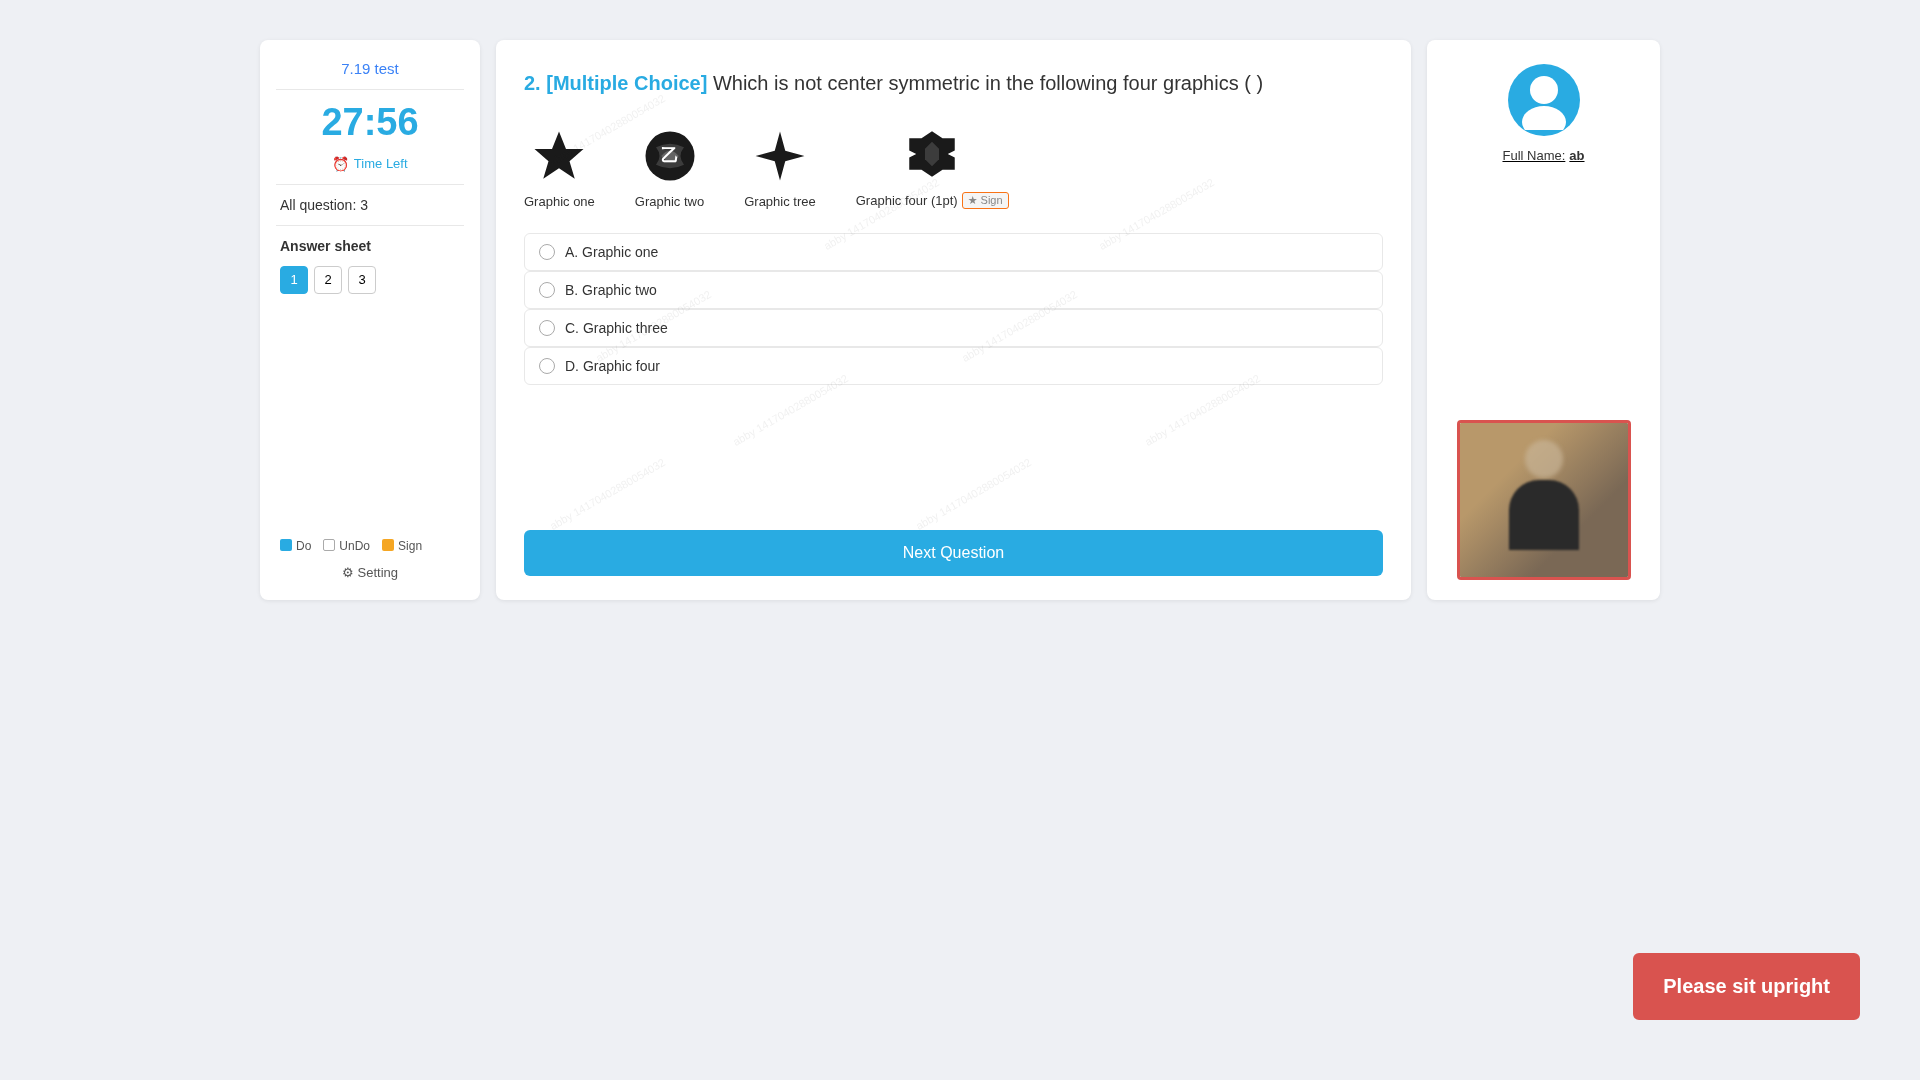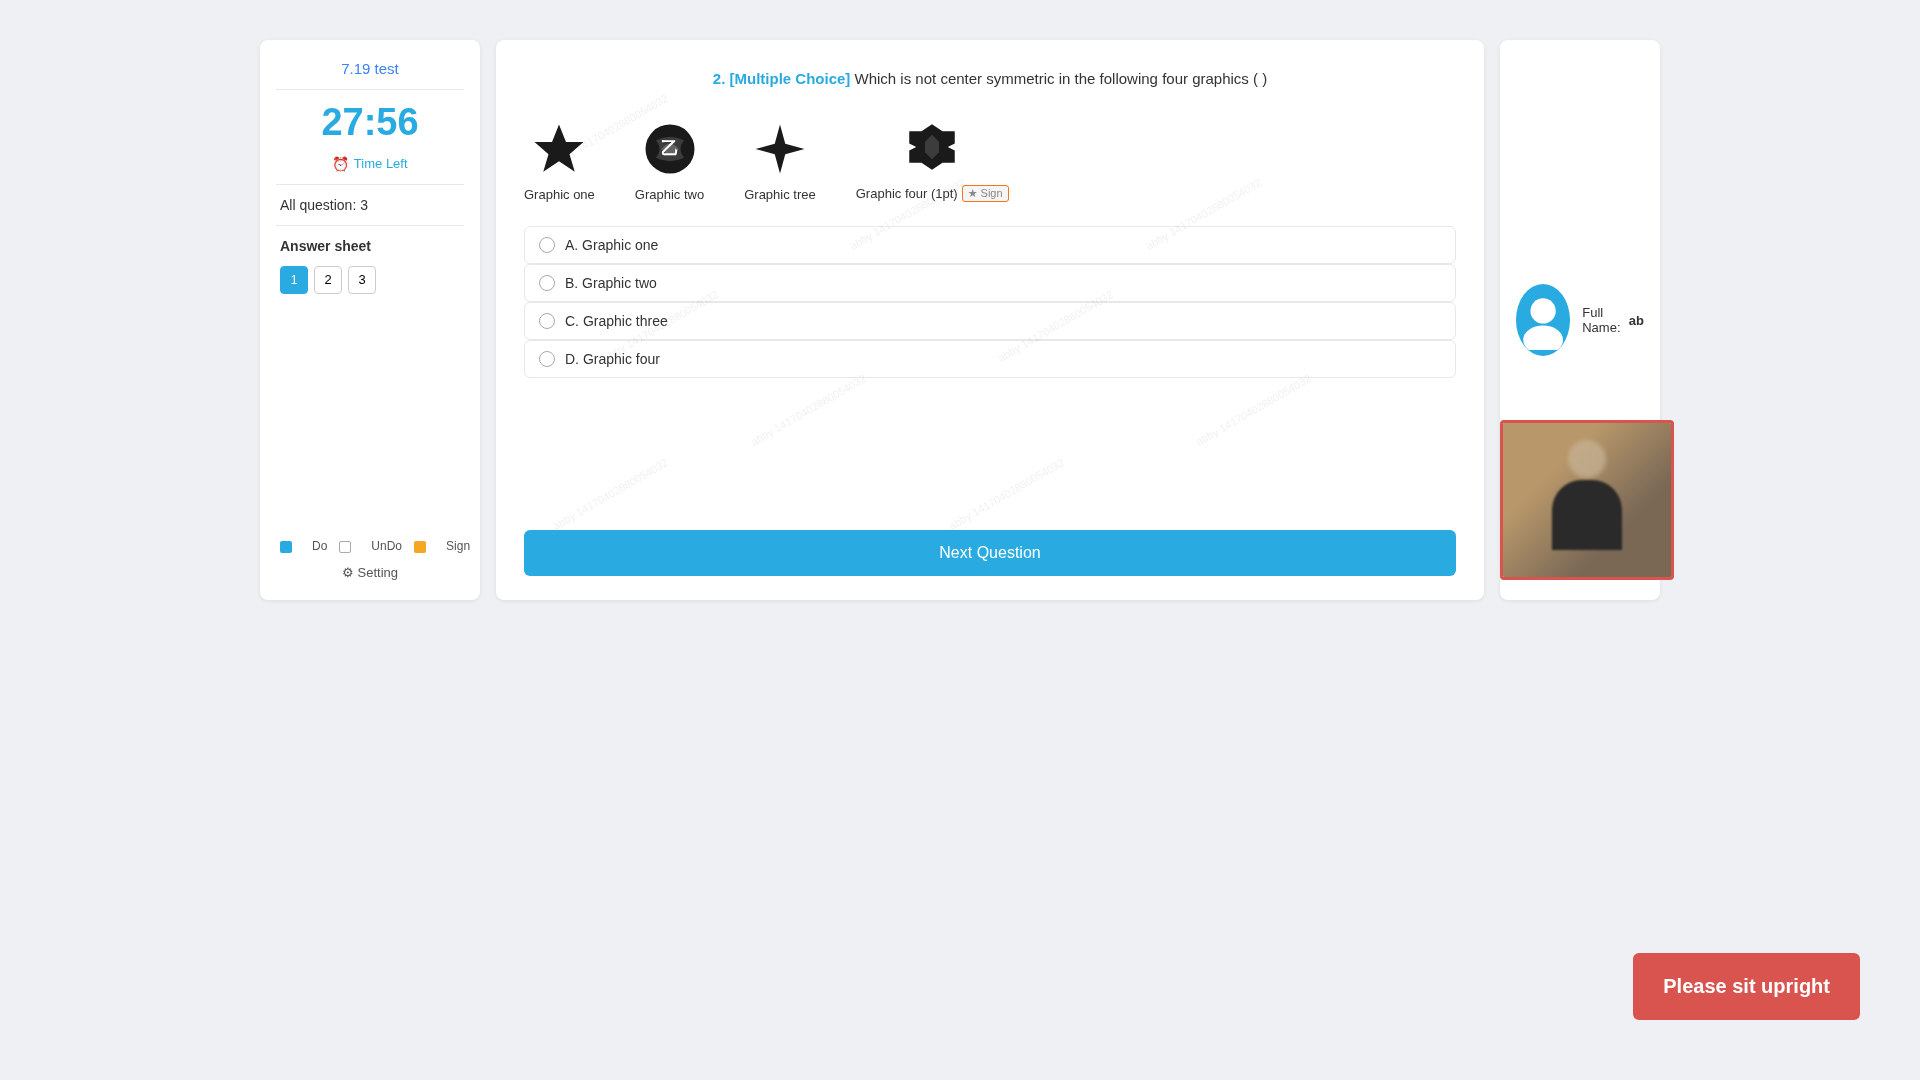--- a/index.html
+++ b/index.html
@@ -109,22 +109,22 @@
     .legend {
       display: flex;
       gap: 12px;
       align-self: flex-start;
       padding-left: 4px;
       margin-top: auto;
     }
 
     .legend-item {
       display: flex;
-      align-items: flex-end;
-      gap: 20px;
+      align-items: flex-start;
+      gap: 4px;
       font-size: 12px;
       color: #555;
     }
 
     .legend-dot {
       width: 12px;
       height: 12px;
       border-radius: 2px;
     }
 
@@ -151,24 +151,23 @@
       padding: 28px 28px 24px;
       box-shadow: 0 1px 4px rgba(0,0,0,0.08);
       display: flex;
       flex-direction: column;
       gap: 16px;
       position: relative;
       overflow: hidden;
     }
 
     .question-header {
-      font-size: 15px;
+      font-size: 20px;
       color: #333;
       line-height: 1.5;
-      text-align: center;
     }
 
     .question-number {
       color: #29abe2;
       font-weight: bold;
     }
 
     .graphics-row {
       display: flex;
       gap: 40px;
@@ -266,29 +265,30 @@
       font-size: 11px;
       color: #333;
       transform: rotate(-30deg);
       white-space: nowrap;
     }
 
     
     .right-panel {
       background: #fff;
       border-radius: 8px;
-      width: 160px;
+      width: 233px;
       min-height: 560px;
       padding: 24px 16px;
       box-shadow: 0 1px 4px rgba(0,0,0,0.08);
       display: flex;
-      flex-direction: row;
+      flex-direction: column;
       align-items: center;
       gap: 12px;
       position: relative;
+      text-decoration: underline;
     }
 
     .avatar-circle {
       width: 72px;
       height: 72px;
       border-radius: 50%;
       background: #29abe2;
       display: flex;
       align-items: center;
       justify-content: center;

